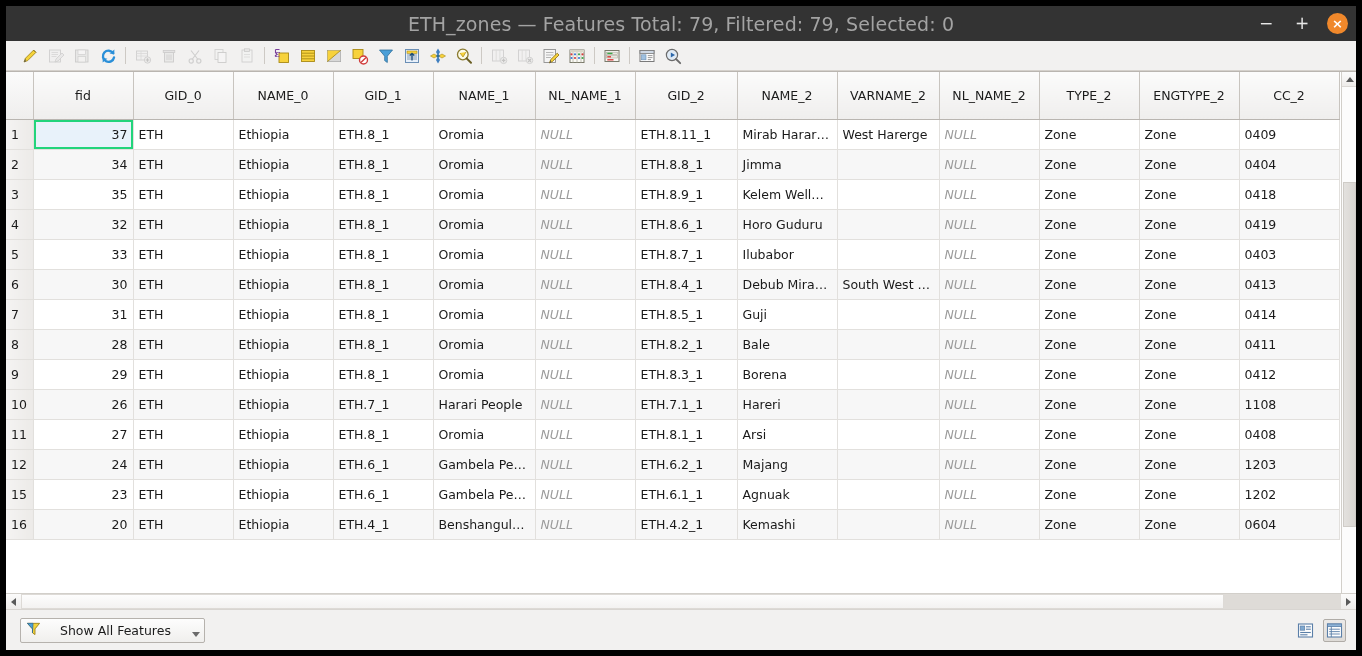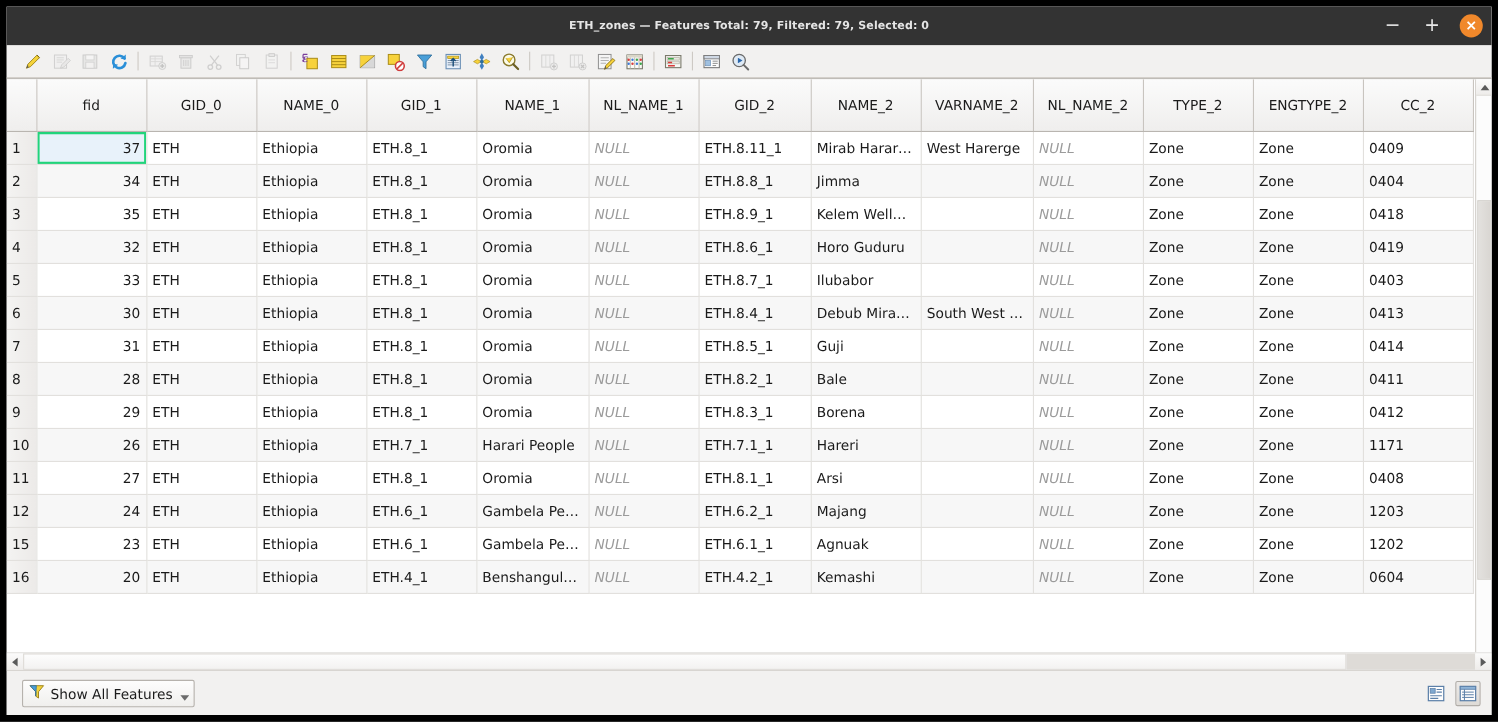--- a/index.html
+++ b/index.html
@@ -22,23 +22,23 @@
 
   
   #titlebar {
     height: 35px;
     background: #333333;
     position: relative;
     display: flex; align-items: center; justify-content: center;
     flex: 0 0 35px;
   }
   #title-text {
-    color: #e5e5e5;
-    font-size: 10px;
-    font-weight: bold;
+    color: #a3a3a3;
+    font-size: 19px;
+    font-weight: normal;
     letter-spacing: 0.1px;
     white-space: nowrap;
   }
   #win-buttons {
     position: absolute; right: 8px; top: 0; height: 35px;
     display: flex; align-items: center; gap: 14px;
   }
   .win-btn {
     width: 22px; height: 22px;
     display: flex; align-items: center; justify-content: center;
@@ -225,21 +225,21 @@
     padding: 0 8px;
     position: relative;
   }
   #show-all-btn {
     display: flex; align-items: center;
     height: 25px;
     border: 1px solid #b6b2ad;
     background: linear-gradient(to bottom,#fdfdfd,#f0efed);
     border-radius: 2px;
     padding: 0 4px 0 5px;
-    gap: 5px;
+    gap: 19px;
     cursor: pointer;
     font-size: 12.5px;
     color: #1b1b1b;
     margin-left: 6px;
   }
   #show-all-btn .caret {
     width: 0; height: 0;
     border-left: 4px solid transparent;
     border-right: 4px solid transparent;
     border-top: 5px solid #6b6b6b;
@@ -705,21 +705,21 @@
               <td>Ethiopia</td>
               <td>ETH.7_1</td>
               <td>Harari People</td>
               <td class="nullv">NULL</td>
               <td>ETH.7.1_1</td>
               <td>Hareri</td>
               <td></td>
               <td class="nullv">NULL</td>
               <td>Zone</td>
               <td>Zone</td>
-              <td>1171</td>
+              <td>1108</td>
             </tr>
             <tr class="even">
               <td class="rowhdr">11</td>
               <td class="num">27</td>
               <td>ETH</td>
               <td>Ethiopia</td>
               <td>ETH.8_1</td>
               <td>Oromia</td>
               <td class="nullv">NULL</td>
               <td>ETH.8.1_1</td>

